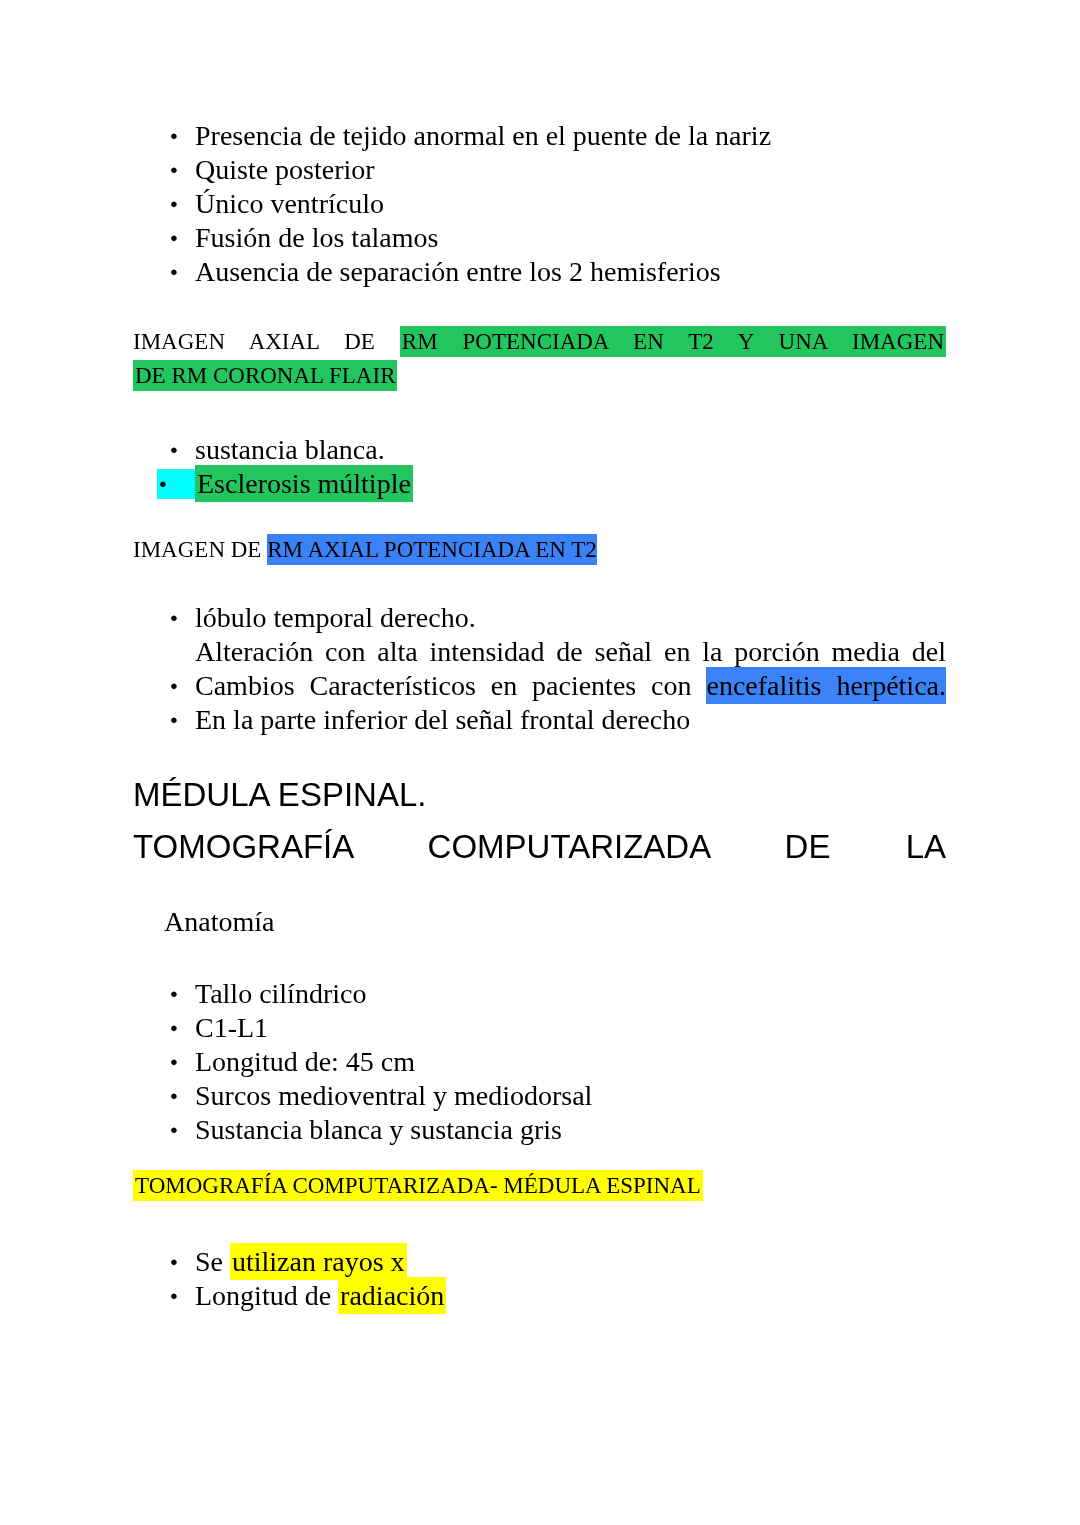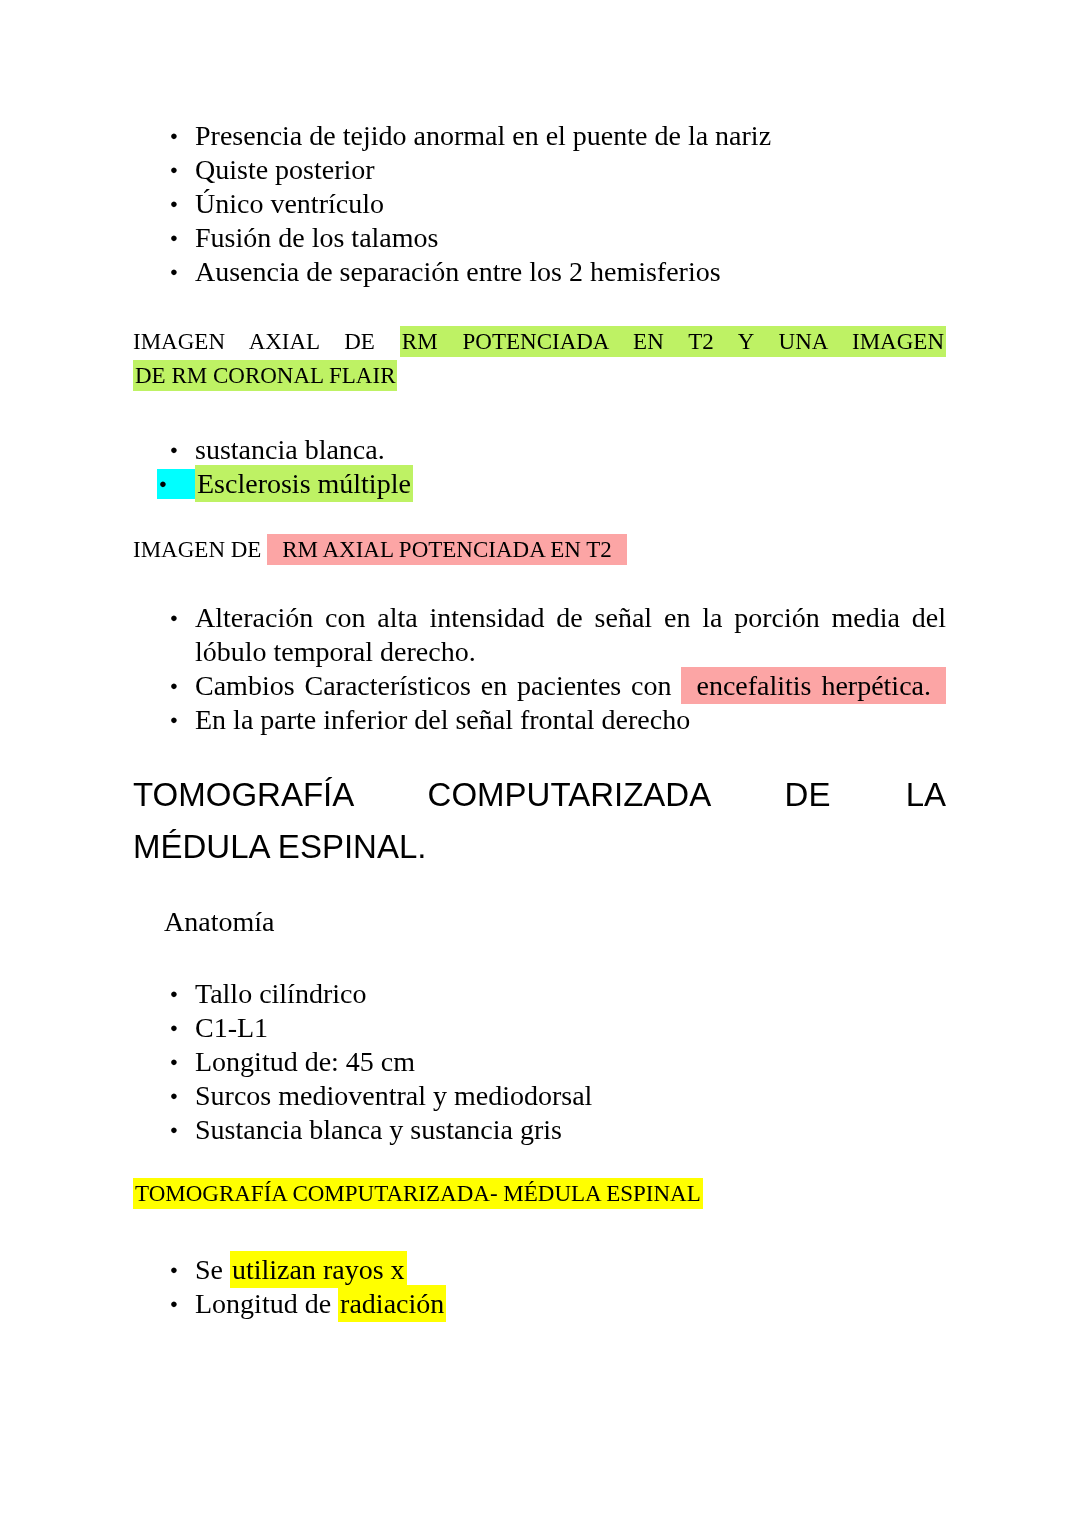--- a/index.html
+++ b/index.html
@@ -58,34 +58,34 @@
     height: 30px;
     line-height: 30px;
     font-size: 13px;
     text-align: left;
     padding-left: 13px;
     box-sizing: border-box;
   }
 
   
   .b { font-weight: normal; }
-  .hl-cyan   { background: #bef264; padding: 3px 2px; }
-  .hl-orange { background: #fca5a5; padding: 3px 15px; }
+  .hl-cyan   { background: #22c55e; padding: 3px 2px; }
+  .hl-orange { background: #3b82f6; padding: 3px 0; }
   .hl-yellow { background: #ffff00; padding: 3px 2px; }
   .bullet.hl-cyan   { background: #00ffff; padding-top: 0; padding-bottom: 0; padding-right: 0; }
 
   
   [data-name="heading-imagen-axial-rm-t2-flair"] { margin-top: 36px; }
   [data-name="rm-t2-flair-findings-list"]        { margin-top: 40px; }
   [data-name="heading-imagen-rm-axial-t2"]       { margin-top: 32px; }
   [data-name="rm-axial-t2-findings-list"]        { margin-top: 34px; }
   [data-name="title-tomografia-medula-espinal"]  { margin-top: 32px; }
   [data-name="anatomia-label"]                   { margin-top: 32px; margin-left: 31px; }
   [data-name="anatomia-list"]                    { margin-top: 38px; }
-  [data-name="heading-tc-medula-espinal"]        { margin-top: 30px; }
+  [data-name="heading-tc-medula-espinal"]        { margin-top: 22px; }
   [data-name="tc-medula-list"]                   { margin-top: 42px; }
 </style>
 </head>
 <body>
 
 <div class="page" data-name="document-page">
   <div id="doc" data-name="document-body">
       <div class="block bullets" data-name="findings-list">
         <div class="li" data-name="list-item">
           <span class="bullet" data-name="bullet-icon">●</span>
@@ -136,40 +136,40 @@
           </div>
         </div>
       </div>
       <div class="block heading" data-name="heading-imagen-rm-axial-t2">
         <div class="line" data-name="text-line"><span class="b" data-name="text-run">IMAGEN DE </span><span class="b hl-orange" data-name="highlighted-text-run">RM AXIAL POTENCIADA EN T2</span></div>
       </div>
       <div class="block bullets" data-name="rm-axial-t2-findings-list">
         <div class="li" data-name="list-item">
           <span class="bullet" data-name="bullet-icon">●</span>
           <div class="li-content" data-name="list-item-text">
+            <div class="line" data-name="text-line"><span class="" data-name="text-run">lóbulo temporal derecho.</span></div>
             <div class="line justify" data-name="text-line"><span class="" data-name="text-run">Alteración con alta intensidad de señal en la porción media del</span></div>
-            <div class="line" data-name="text-line"><span class="" data-name="text-run">lóbulo temporal derecho.</span></div>
           </div>
         </div>
         <div class="li" data-name="list-item">
           <span class="bullet" data-name="bullet-icon">●</span>
           <div class="li-content" data-name="list-item-text">
             <div class="line justify" data-name="text-line"><span class="" data-name="text-run">Cambios Característicos en pacientes con </span><span class="b hl-orange" data-name="highlighted-text-run">encefalitis herpética.</span></div>
           </div>
         </div>
         <div class="li" data-name="list-item">
           <span class="bullet" data-name="bullet-icon">●</span>
           <div class="li-content" data-name="list-item-text">
             <div class="line" data-name="text-line"><span class="" data-name="text-run">En la parte inferior del señal frontal derecho</span></div>
           </div>
         </div>
       </div>
       <div class="block title" data-name="title-tomografia-medula-espinal">
+        <div class="line" data-name="text-line"><span class="" data-name="text-run">MÉDULA ESPINAL.</span></div>
         <div class="line justify" data-name="text-line"><span class="" data-name="text-run">TOMOGRAFÍA COMPUTARIZADA DE LA</span></div>
-        <div class="line" data-name="text-line"><span class="" data-name="text-run">MÉDULA ESPINAL.</span></div>
       </div>
       <div class="block paragraph" data-name="anatomia-label">
         <div class="line" data-name="text-line"><span class="" data-name="text-run">Anatomía</span></div>
       </div>
       <div class="block bullets" data-name="anatomia-list">
         <div class="li" data-name="list-item">
           <span class="bullet" data-name="bullet-icon">●</span>
           <div class="li-content" data-name="list-item-text">
             <div class="line" data-name="text-line"><span class="" data-name="text-run">Tallo cilíndrico</span></div>
           </div>

